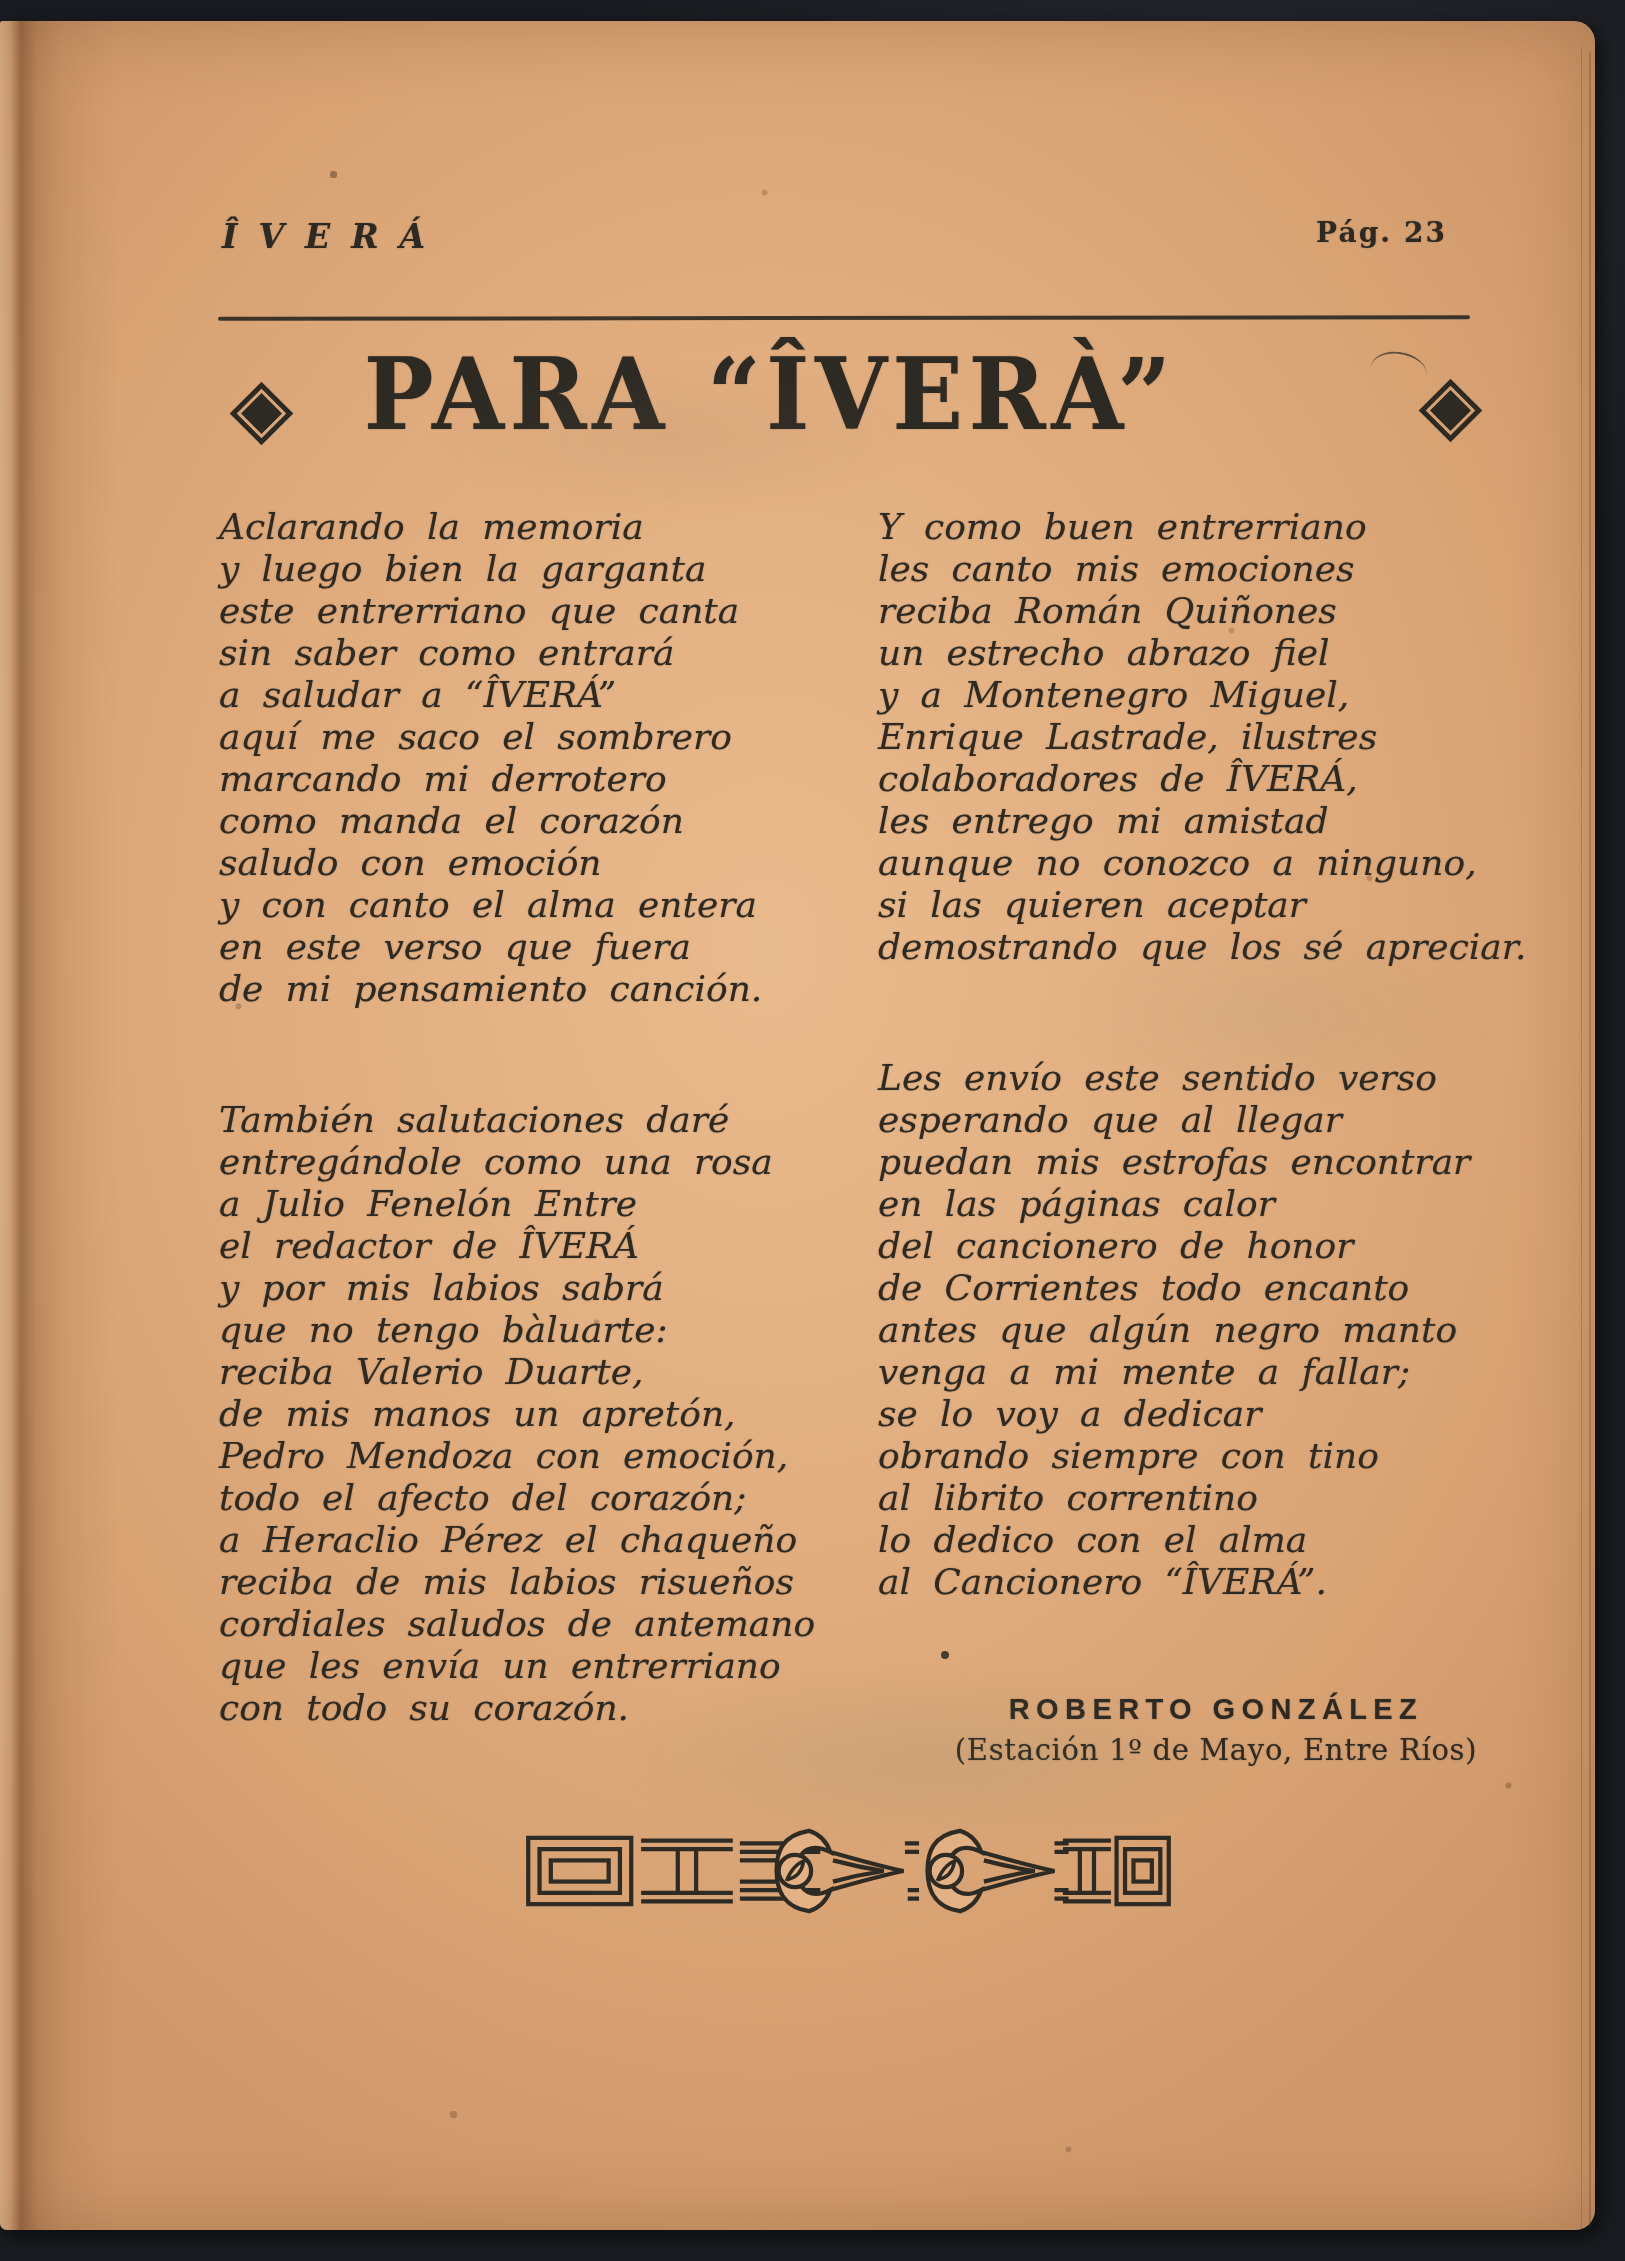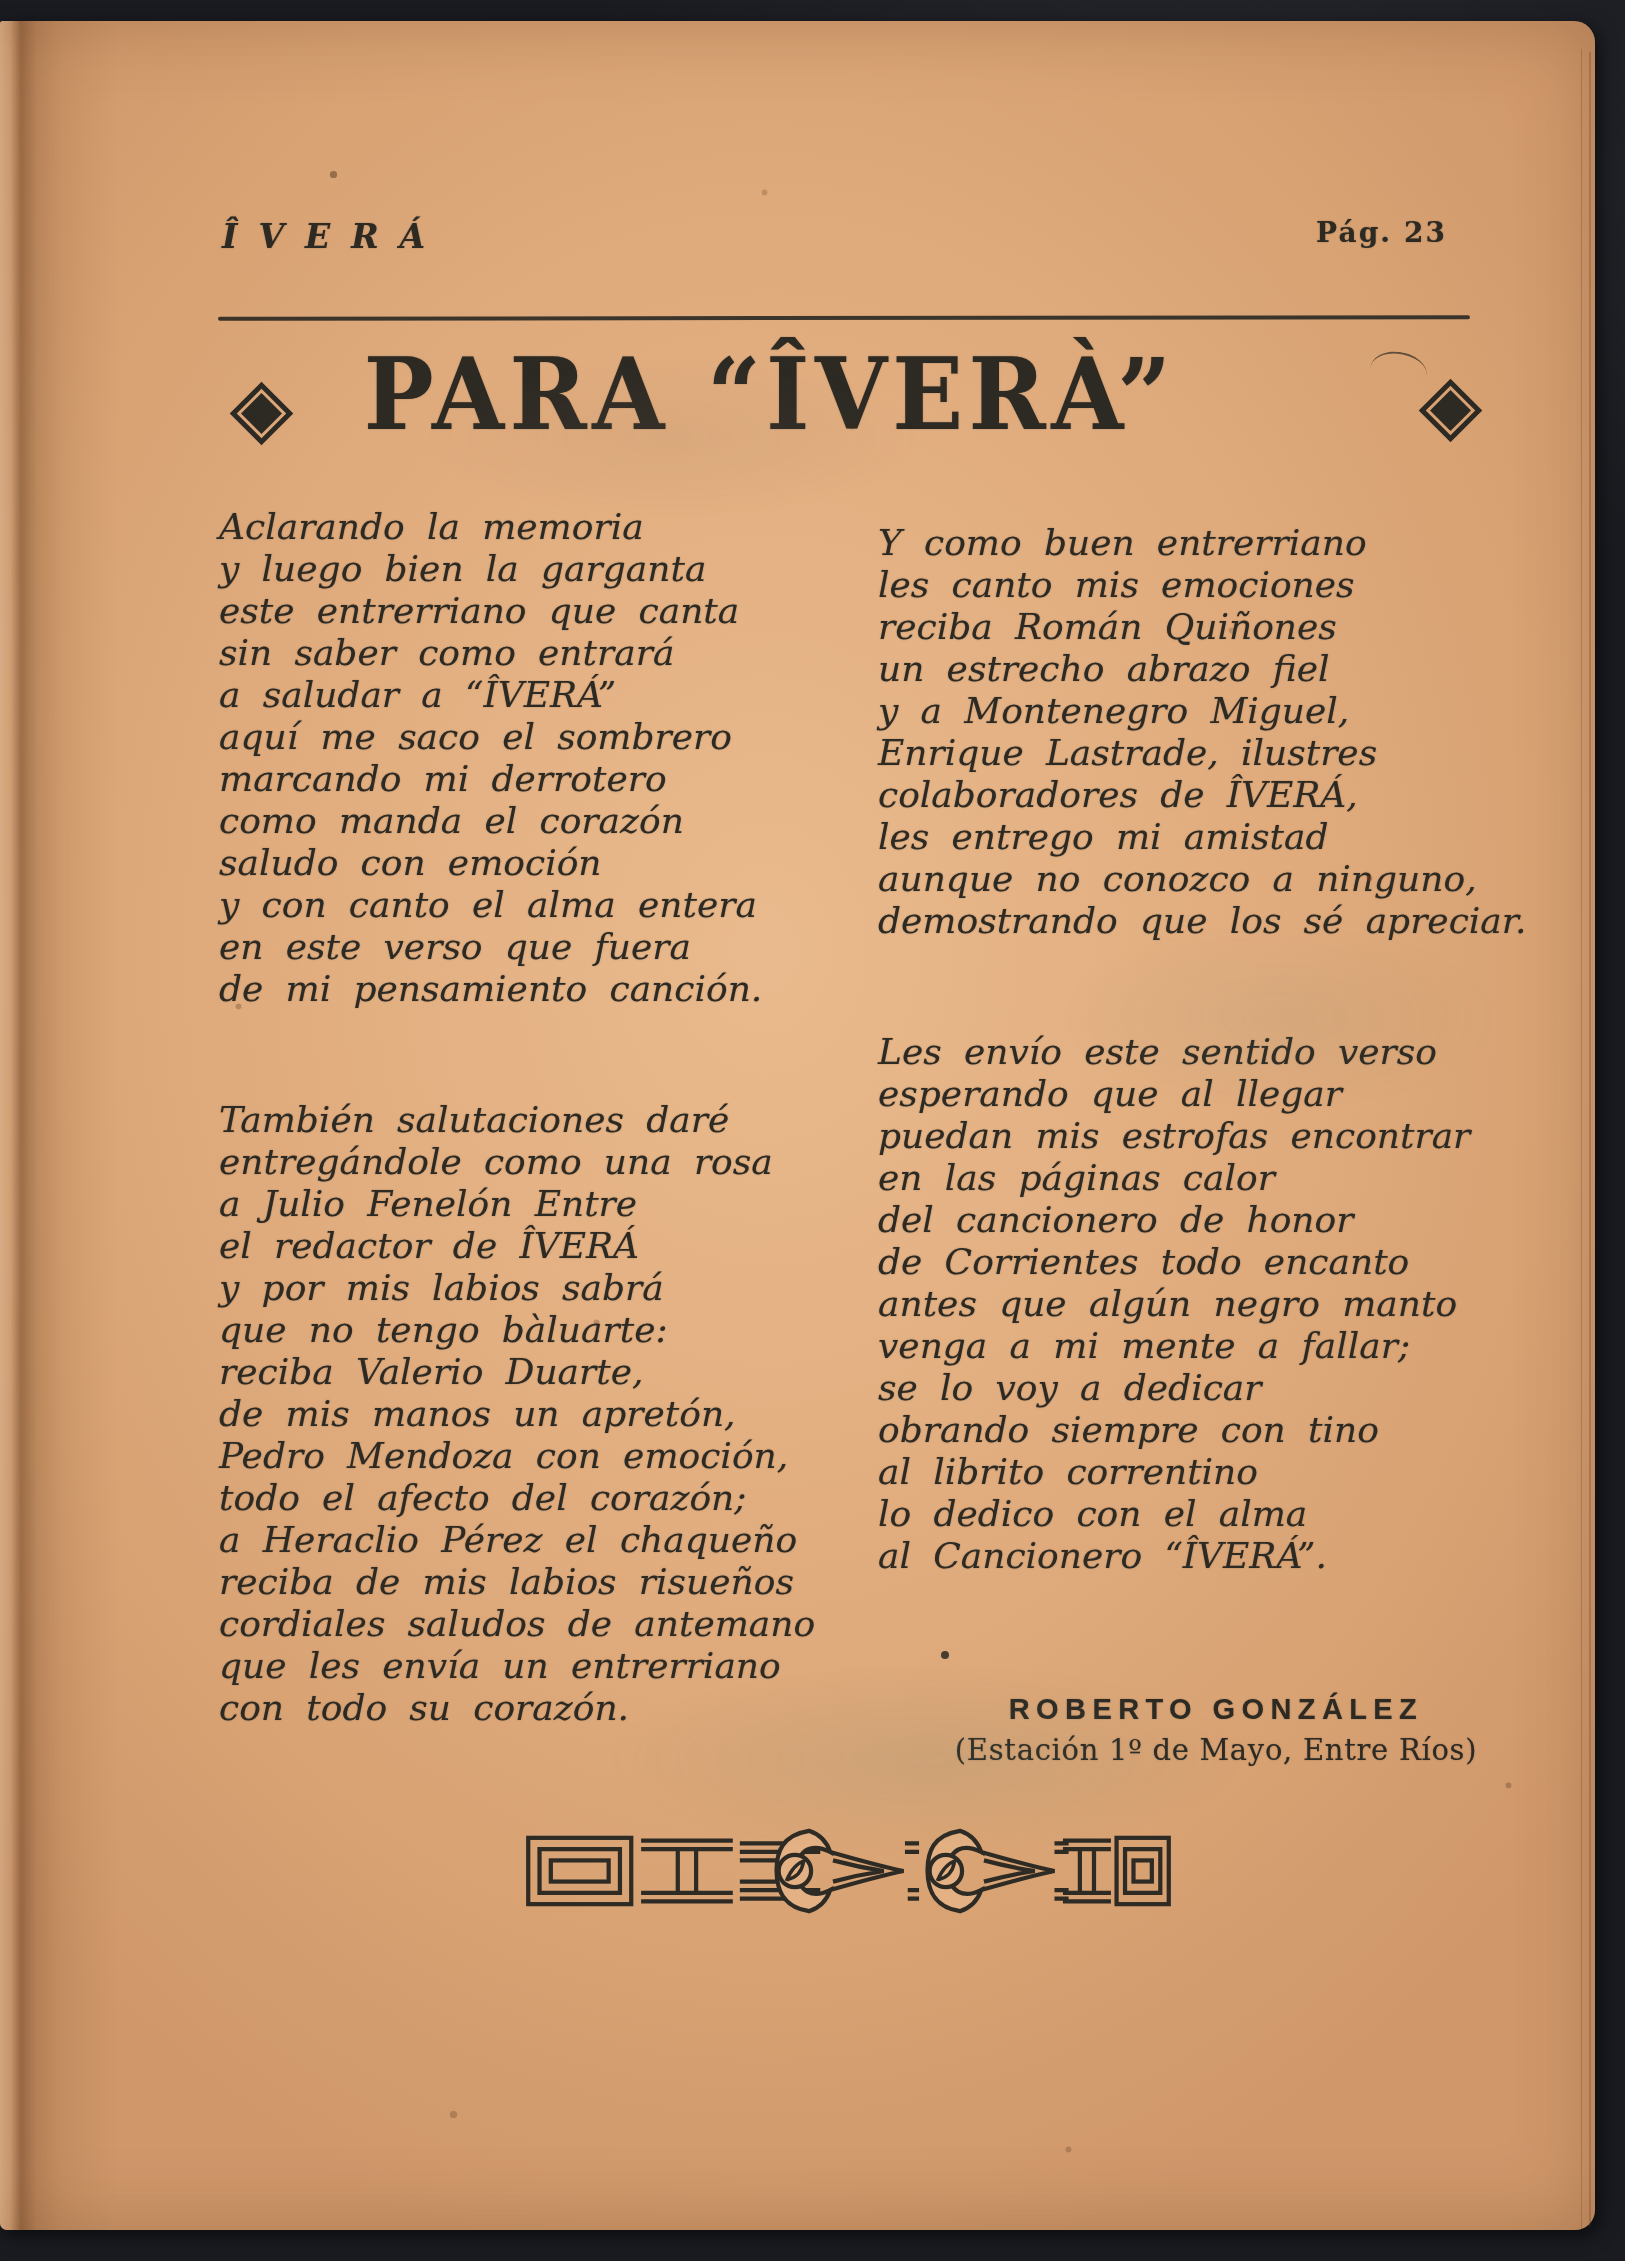--- a/index.html
+++ b/index.html
@@ -56,21 +56,21 @@
   .diamond.left{left:239px;top:370px;}
   .diamond.right{left:1428px;top:367px;}
   .pen-mark{
     position:absolute;left:1371px;top:331px;width:57px;height:21px;
     border-top:2.8px solid rgba(45,42,36,.7);
     border-radius:50% 60% 0 0 / 90% 100% 0 0;transform:rotate(6deg);
   }
   .col{position:absolute;font-size:36px;line-height:42px;word-spacing:.30em;white-space:nowrap;font-style:italic;}
   .col .stanza + .stanza{margin-top:89px;}
   #left-col{left:219px;top:485px;width:650px;}
-  #right-col{left:878px;top:485px;width:678px;margin-top:16px;}
+  #right-col{left:878px;top:485px;width:678px;}
   .ink-dot{position:absolute;left:941px;top:1630px;width:7.8px;height:7.8px;border-radius:50%;background:#2d2a24;opacity:.85;}
   .signature{position:absolute;left:919px;top:1672px;width:594px;text-align:center;}
   .signature .author{
     font-family:"Liberation Sans", sans-serif;font-weight:bold;
     font-size:29px;letter-spacing:6.4px;white-space:nowrap;
   }
   .signature .origin{font-size:29px;margin-top:7px;letter-spacing:0.7px;white-space:nowrap;}
   .ornament{position:absolute;left:524px;top:1806px;width:649px;height:88px;}
   .ghost{position:absolute;pointer-events:none;filter:blur(4.2px);}
   .ghost.g1{left:608px;top:1646px;width:636px;height:184px;
@@ -143,20 +143,21 @@
       <div class="stanza">
         <div class="line">Y como buen entrerriano</div>
         <div class="line">les canto mis emociones</div>
         <div class="line">reciba Román Quiñones</div>
         <div class="line">un estrecho abrazo fiel</div>
         <div class="line">y a Montenegro Miguel,</div>
         <div class="line">Enrique Lastrade, ilustres</div>
         <div class="line">colaboradores de ÎVERÁ,</div>
         <div class="line">les entrego mi amistad</div>
         <div class="line">aunque no conozco a ninguno,</div>
+        <div class="line">si las quieren aceptar</div>
         <div class="line">demostrando que los sé apreciar.</div>
       </div>
       <div class="stanza">
         <div class="line">Les envío este sentido verso</div>
         <div class="line">esperando que al llegar</div>
         <div class="line">puedan mis estrofas encontrar</div>
         <div class="line">en las páginas calor</div>
         <div class="line">del cancionero de honor</div>
         <div class="line">de Corrientes todo encanto</div>
         <div class="line">antes que algún negro manto</div>

